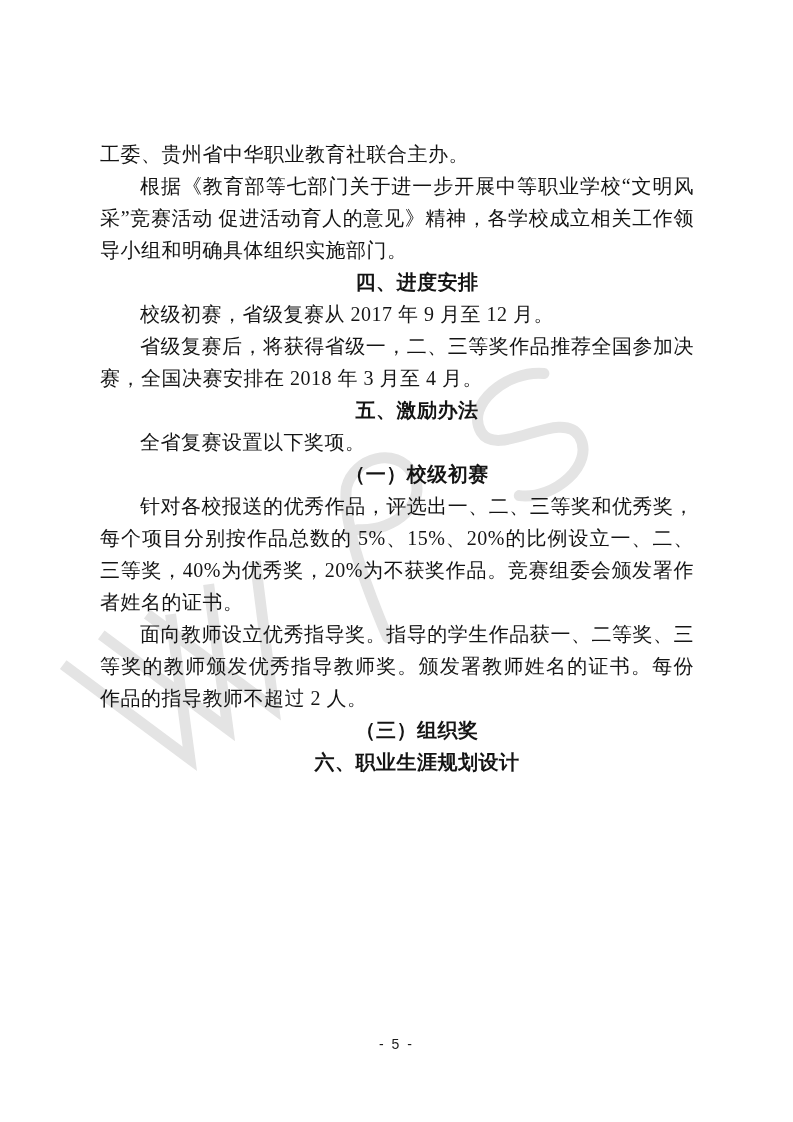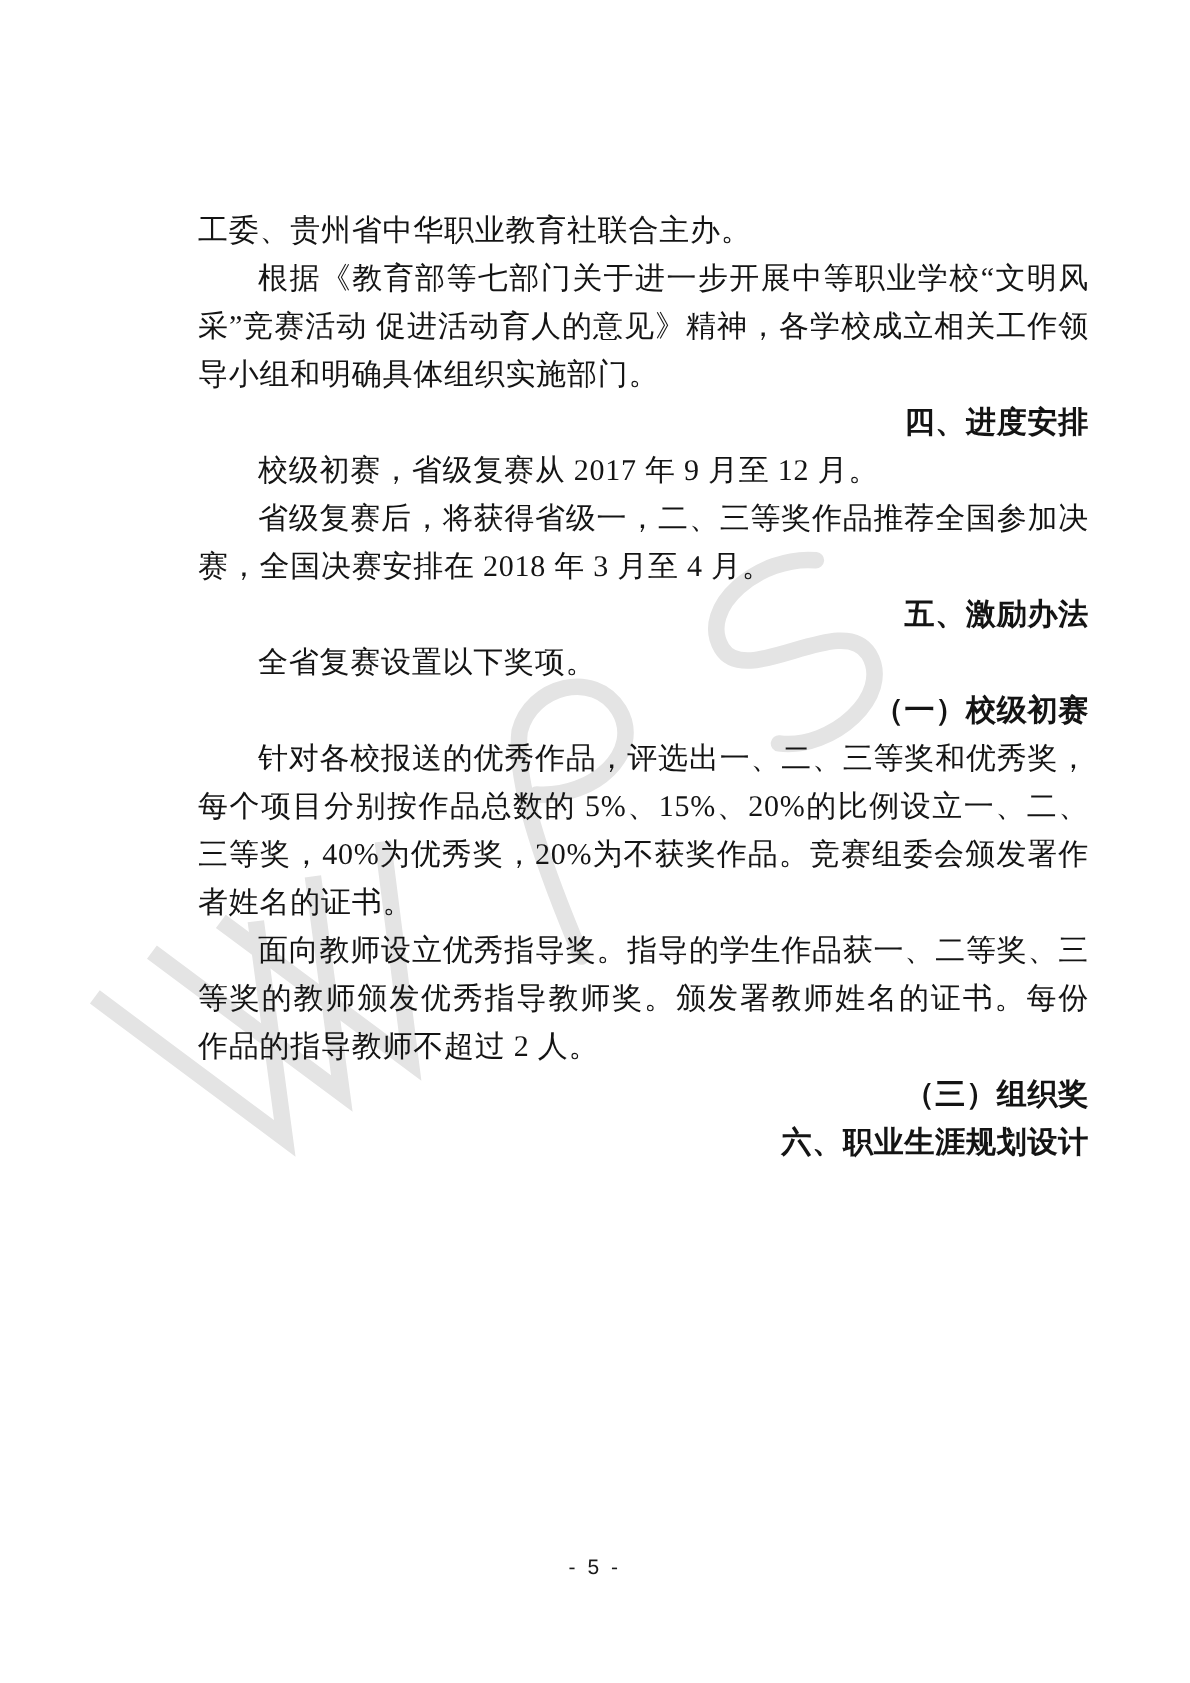--- a/index.html
+++ b/index.html
@@ -24,35 +24,34 @@
   }
   .page-content {
     position: absolute;
     left: 100px;
     top: 138px;
     width: 594px;
     z-index: 1;
     font-size: 20px;
     line-height: 32px;
     letter-spacing: 0.5px;
-    margin-left: 32px;
   }
   .body-para {
     margin: 0;
     text-indent: 2em;
     text-align: justify;
   }
   .body-para.no-indent {
     text-indent: 0;
   }
   .section-heading {
     margin: 0;
     font-weight: bold;
     text-indent: 2em;
-    text-align: right;
+    text-align: center;
   }
   .page-footer {
     position: absolute;
     left: 0;
     top: 1036px;
     width: 793px;
     text-align: center;
     z-index: 1;
     font-family: "Liberation Sans", sans-serif;
     font-size: 14px;

